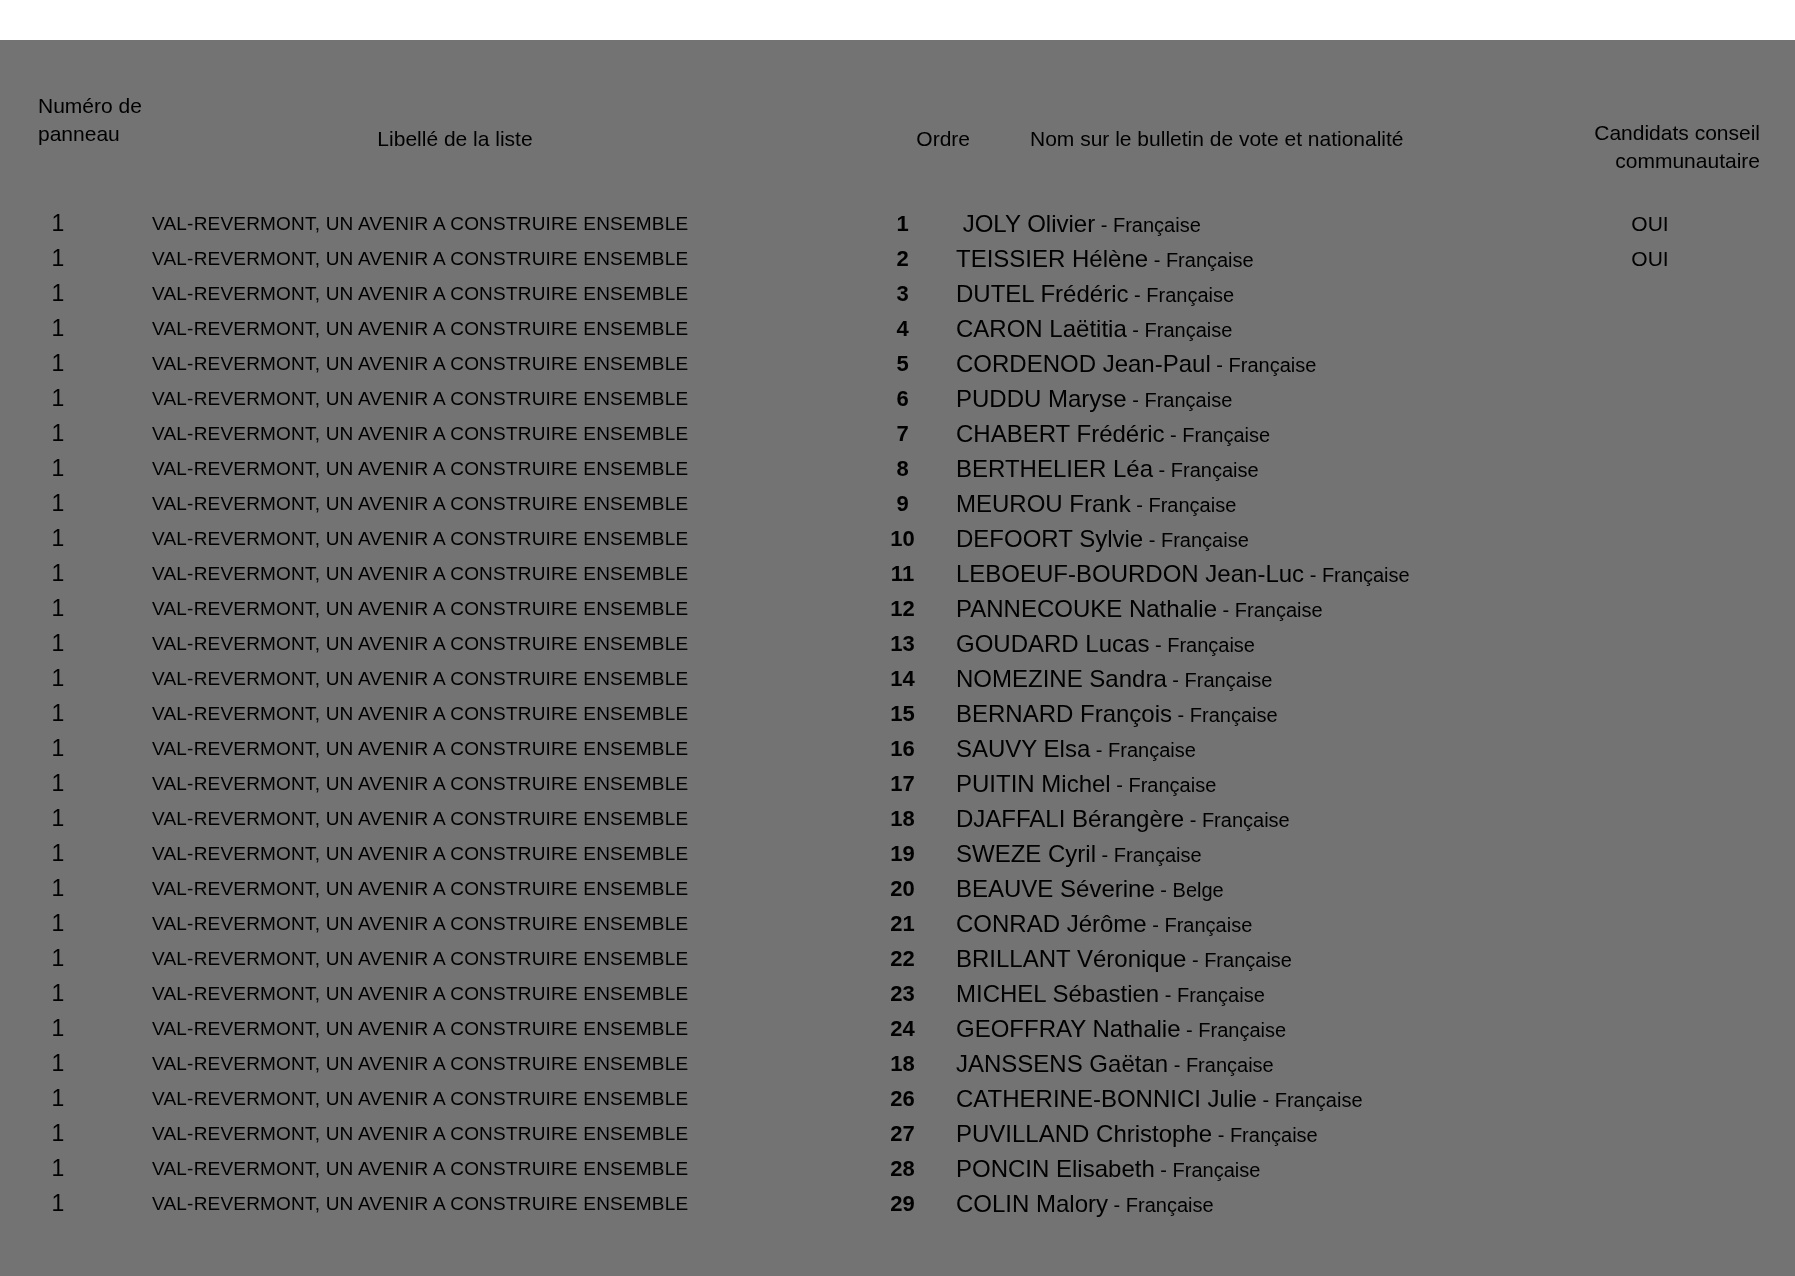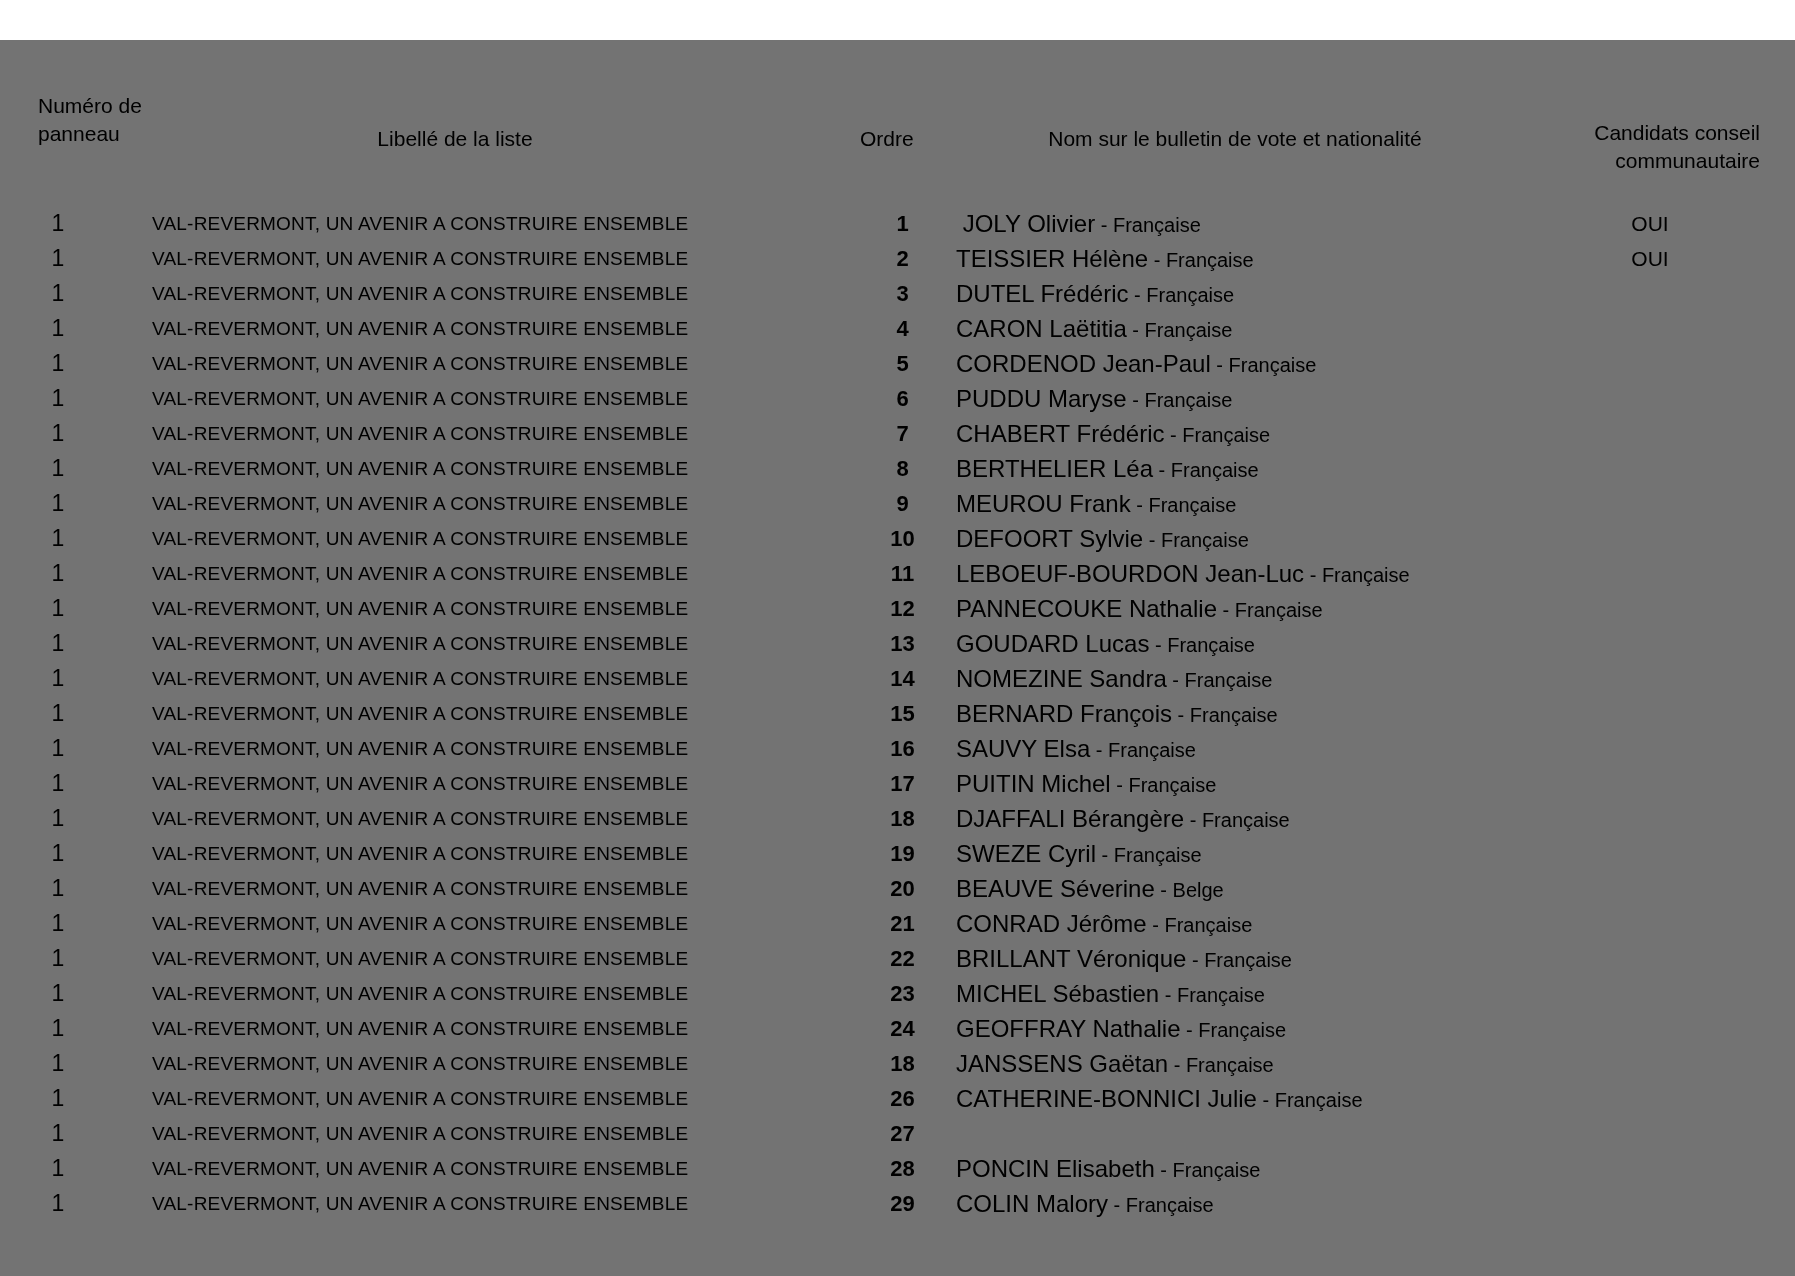--- a/index.html
+++ b/index.html
@@ -10,22 +10,22 @@
     background: #737373;
     color: #000000;
     font-family: "Liberation Sans", sans-serif;
     overflow: hidden;
     margin-top: 40px;
   }
   
   .hdr { position: absolute; font-size: 21px; line-height: 28px; color: #000; }
   #hdr-panneau   { left: 38px;   top: 52px;  text-align: left; }
   #hdr-liste     { left: 300px;  top: 85px;  width: 310px; text-align: center; }
-  #hdr-ordre     { left: 860px;  top: 85px;  width: 110px; text-align: left; }
-  #hdr-nom       { left: 1030px; top: 85px;  width: 410px; text-align: center; }
+  #hdr-ordre     { left: 860px;  top: 85px;  width: 110px; text-align: right; }
+  #hdr-nom       { left: 1030px; top: 85px;  width: 410px; }
   #hdr-conseil   { left: 1520px; top: 79px;  width: 240px; text-align: right; }
   
   #rows { position: absolute; left: 0; top: 166px; width: 1795px; }
   .row { display: flex; height: 35px; line-height: 35px; white-space: nowrap; }
   .c-panneau  { width: 116px; text-align: center; font-size: 23px; }
   .c-liste    { width: 733px; padding-left: 36px; box-sizing: border-box;
                 font-size: 19px; letter-spacing: 0.2px; overflow: hidden; }
   .c-ordre    { width: 107px; text-align: center; font-size: 22px; font-weight: bold; }
   .c-nom      { width: 624px; font-size: 24px; white-space: pre; overflow: hidden; }
   .c-nom .nat { font-size: 20px; }
@@ -254,20 +254,21 @@
       <span class="c-liste">VAL-REVERMONT, UN AVENIR A CONSTRUIRE ENSEMBLE</span>
       <span class="c-ordre">26</span>
       <span class="c-nom"><span>CATHERINE-BONNICI Julie</span><span class="nat"> - </span><span class="nat">Française</span></span>
       <span class="c-conseil"></span>
     </div>
 
     <div class="row">
       <span class="c-panneau">1</span>
       <span class="c-liste">VAL-REVERMONT, UN AVENIR A CONSTRUIRE ENSEMBLE</span>
       <span class="c-ordre">27</span>
+      <span class="c-nom"><span>PUVILLAND Christophe</span><span class="nat"> - </span><span class="nat">Française</span></span>
       <span class="c-conseil"></span>
     </div>
 
     <div class="row">
       <span class="c-panneau">1</span>
       <span class="c-liste">VAL-REVERMONT, UN AVENIR A CONSTRUIRE ENSEMBLE</span>
       <span class="c-ordre">28</span>
       <span class="c-nom"><span>PONCIN Elisabeth</span><span class="nat"> - </span><span class="nat">Française</span></span>
       <span class="c-conseil"></span>
     </div>

